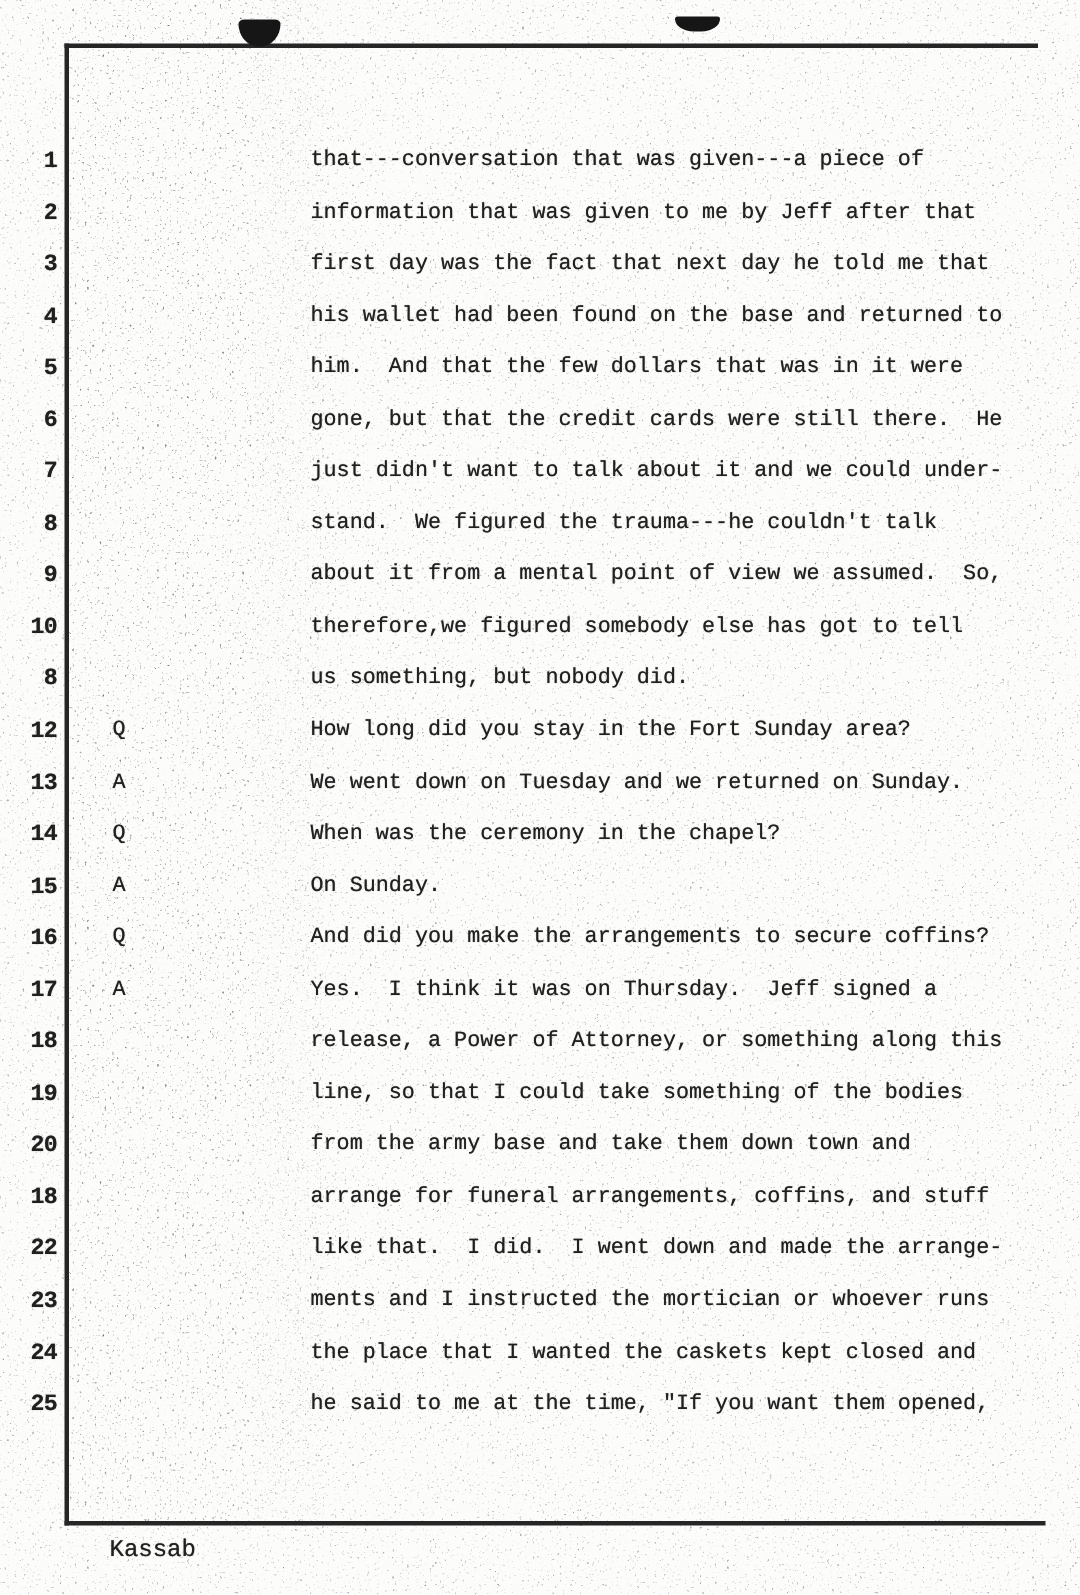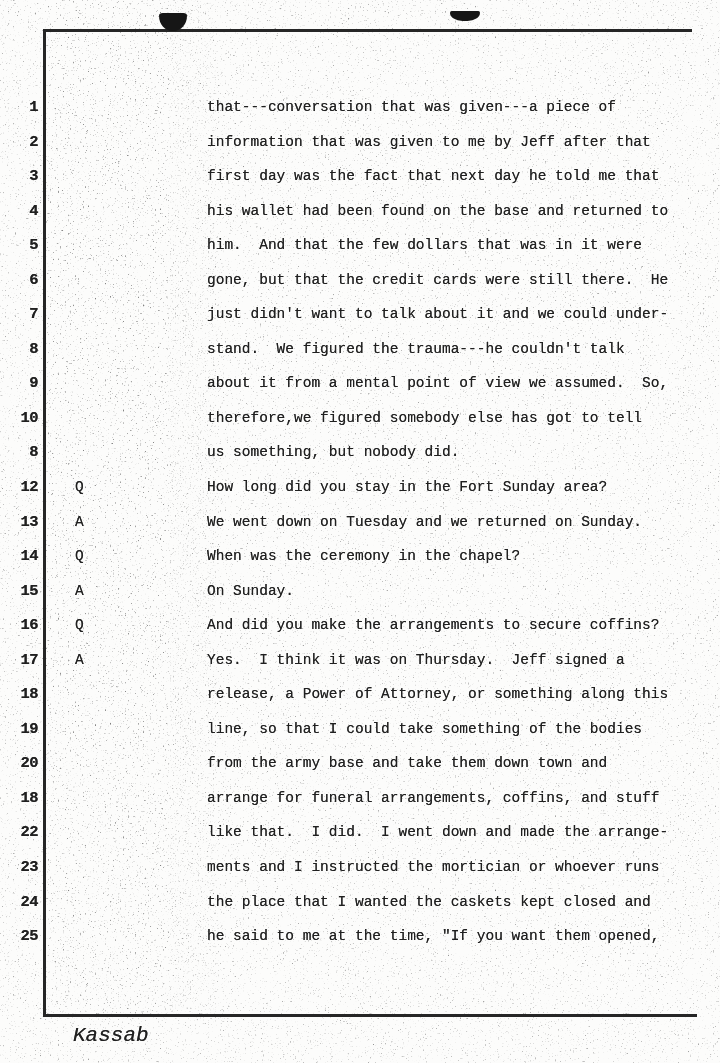--- a/index.html
+++ b/index.html
@@ -24,21 +24,21 @@
   .lines{position:absolute;left:0;top:90px;right:8px;z-index:3;}
   .line{display:flex;height:34.56px;line-height:34.56px;white-space:pre;
         font-size:14.5px;text-shadow:0 0 0.6px rgba(25,25,25,0.7);}
   .num{width:38px;text-align:right;font-weight:bold;font-size:15.5px;
        letter-spacing:-0.5px;}
   .speaker{width:169px;padding-left:37px;box-sizing:border-box;}
   .text{flex:1;}
   
   .footer-left,.footer-right{position:absolute;z-index:3;
        text-shadow:0 0 0.6px rgba(25,25,25,0.7);}
-  .footer-left{left:73px;top:1024px;font-size:21px;font-style:italic;}
+  .footer-left{left:73px;top:1024px;font-size:16px;}
   .footer-right{left:549px;top:1025px;font-size:15.5px;margin-top:38px;}
 </style>
 </head>
 <body>
 
 <div class="page">
 
   <svg class="noise" width="720" height="1063" aria-hidden="true">
     <defs>
       <filter id="speck" x="0" y="0" width="100%" height="100%">

